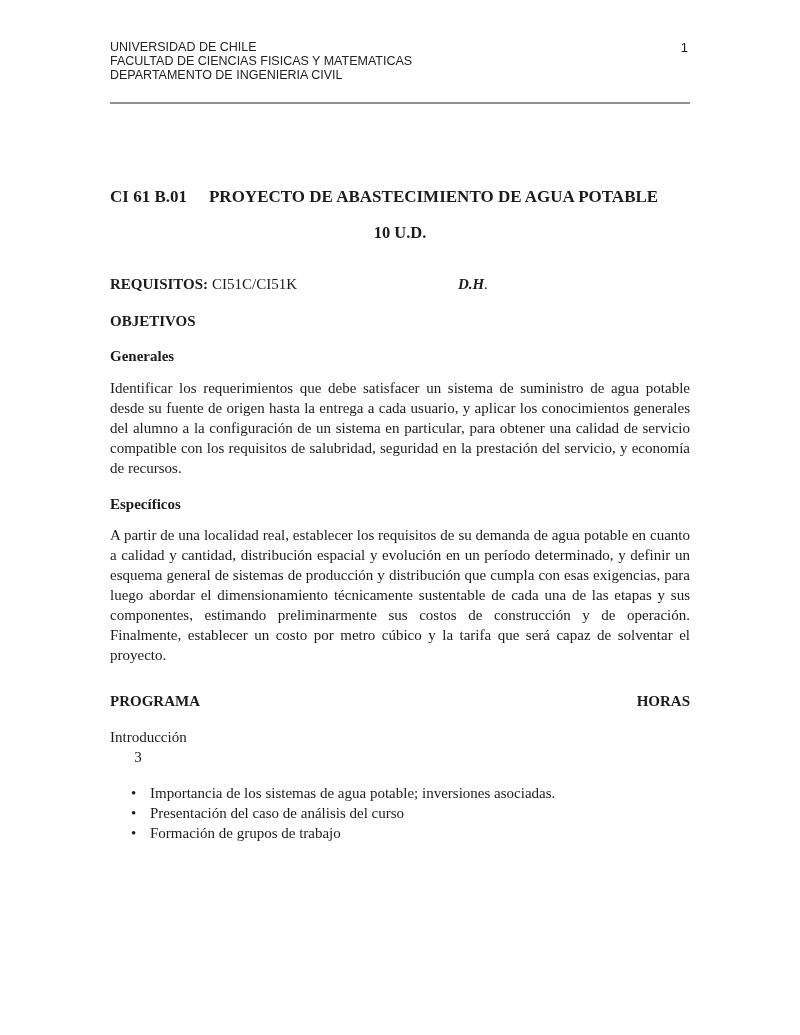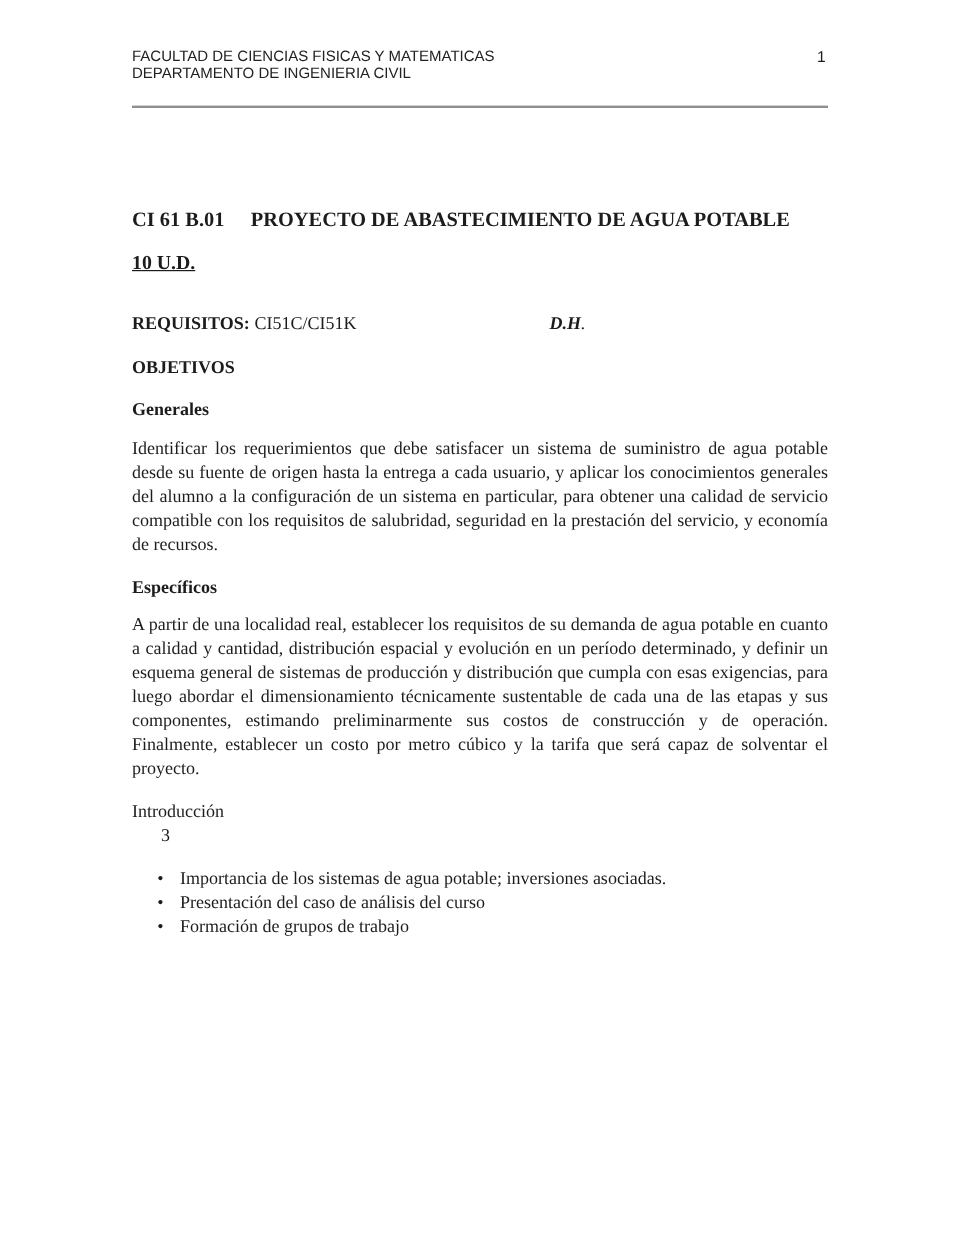--- a/index.html
+++ b/index.html
@@ -41,25 +41,24 @@
     margin-top: 82px;
     display: flex;
     white-space: nowrap;
     font-weight: bold;
     font-size: 17px;
     line-height: 22px;
   }
   .title-row .code { margin-right: 22px; }
   .subtitle {
     margin-top: 14px;
-    text-align: left;
+    text-align: center;
     font-weight: bold;
     font-size: 16.5px;
     line-height: 21px;
-    text-decoration: underline;
   }
   .req-row {
     margin-top: 31px;
     position: relative;
   }
   .req-value { margin-left: 4px; }
   .dh { position: absolute; left: 348px; top: 0; font-style: italic; }
   .heading-objetivos { margin-top: 17px; font-weight: bold; }
   .heading-generales { margin-top: 15px; font-weight: bold; }
   .para-generales { margin-top: 12px; text-align: justify; }
@@ -98,20 +97,21 @@
   }
 </style>
 </head>
 <body>
 
 <div class="page">
 
   <div class="page-number">1</div>
 
   <div class="doc-header">
+    <div>UNIVERSIDAD DE CHILE</div>
     <div>FACULTAD DE CIENCIAS FISICAS Y MATEMATICAS</div>
     <div>DEPARTAMENTO DE INGENIERIA CIVIL</div>
   </div>
 
   <div class="rule"></div>
 
   <div class="title-row">
     <span class="code">CI 61 B.01</span>
     <span class="title">PROYECTO DE ABASTECIMIENTO DE AGUA POTABLE</span>
   </div>
@@ -126,20 +126,24 @@
   <div class="heading-objetivos">OBJETIVOS</div>
 
   <div class="heading-generales">Generales</div>
 
   <div class="para-generales">Identificar los requerimientos que debe satisfacer un sistema de suministro de agua potable desde su fuente de origen hasta la entrega a cada usuario, y aplicar los conocimientos generales del alumno a la configuración de un sistema en particular, para obtener una calidad de servicio compatible con los requisitos de salubridad, seguridad en la prestación del servicio, y economía de recursos.</div>
 
   <div class="heading-especificos">Específicos</div>
 
   <div class="para-especificos">A partir de una localidad real, establecer los requisitos de su demanda de agua potable en cuanto a calidad y cantidad, distribución espacial y evolución en un período determinado, y definir un esquema general de sistemas de producción y distribución que cumpla con esas exigencias, para luego abordar el dimensionamiento técnicamente sustentable de cada una de las etapas y sus componentes, estimando preliminarmente sus costos de construcción y de operación. Finalmente, establecer un costo por metro cúbico y la tarifa que será capaz de solventar el proyecto.</div>
 
+  <div class="programa-row">
+    <span>PROGRAMA</span>
+    <span>HORAS</span>
+  </div>
 
   <div class="item-row">
     <span>Introducción</span>
     <span class="hours">3</span>
   </div>
 
   <ul class="bullets">
     <li>Importancia de los sistemas de agua potable; inversiones asociadas.</li>
     <li>Presentación del caso de análisis del curso</li>
     <li>Formación de grupos de trabajo</li>

